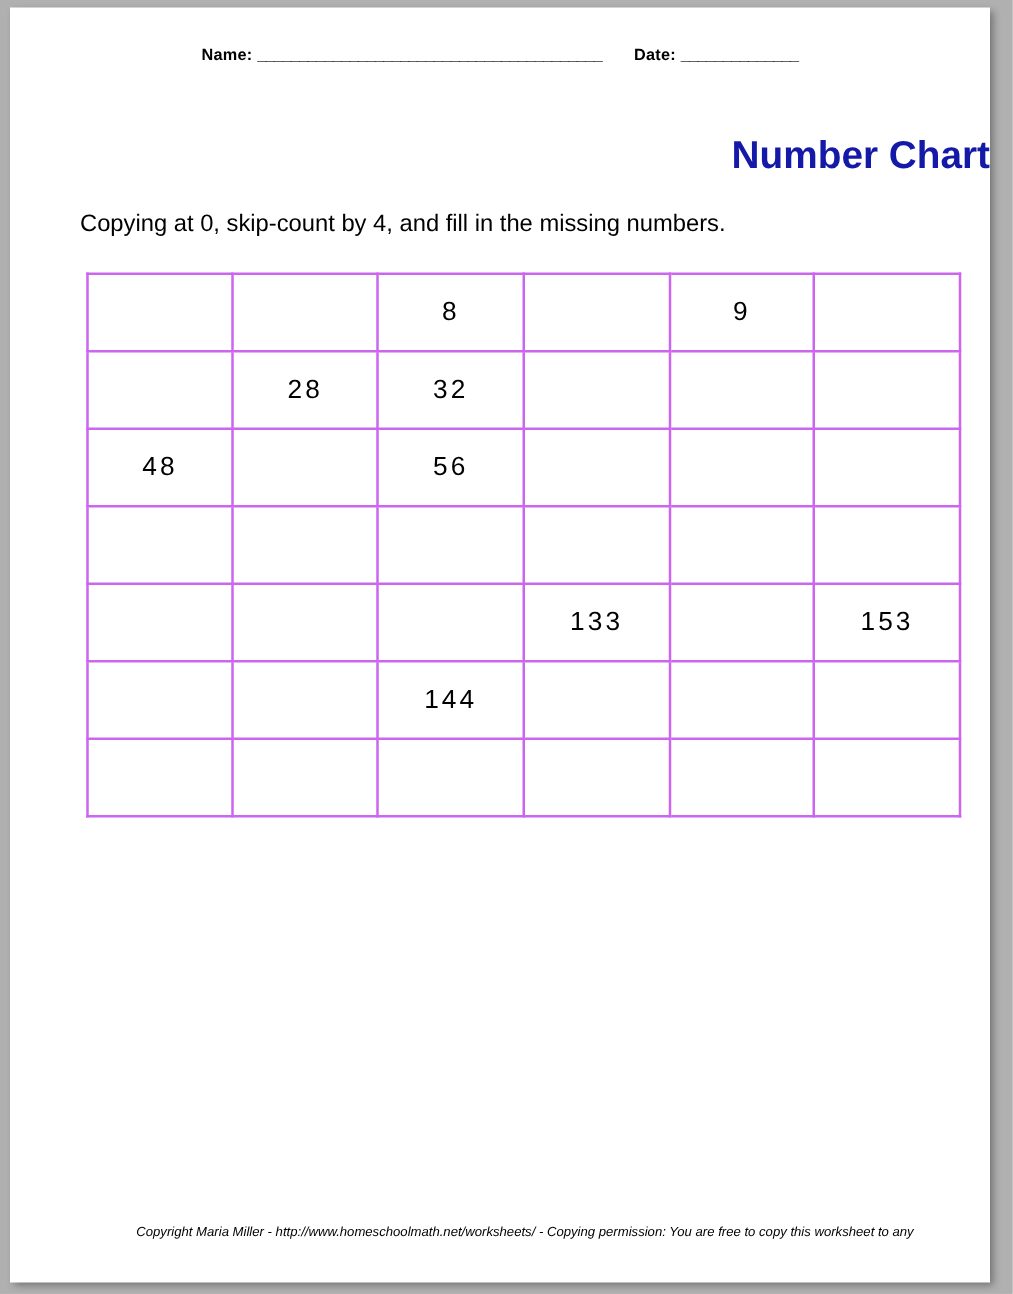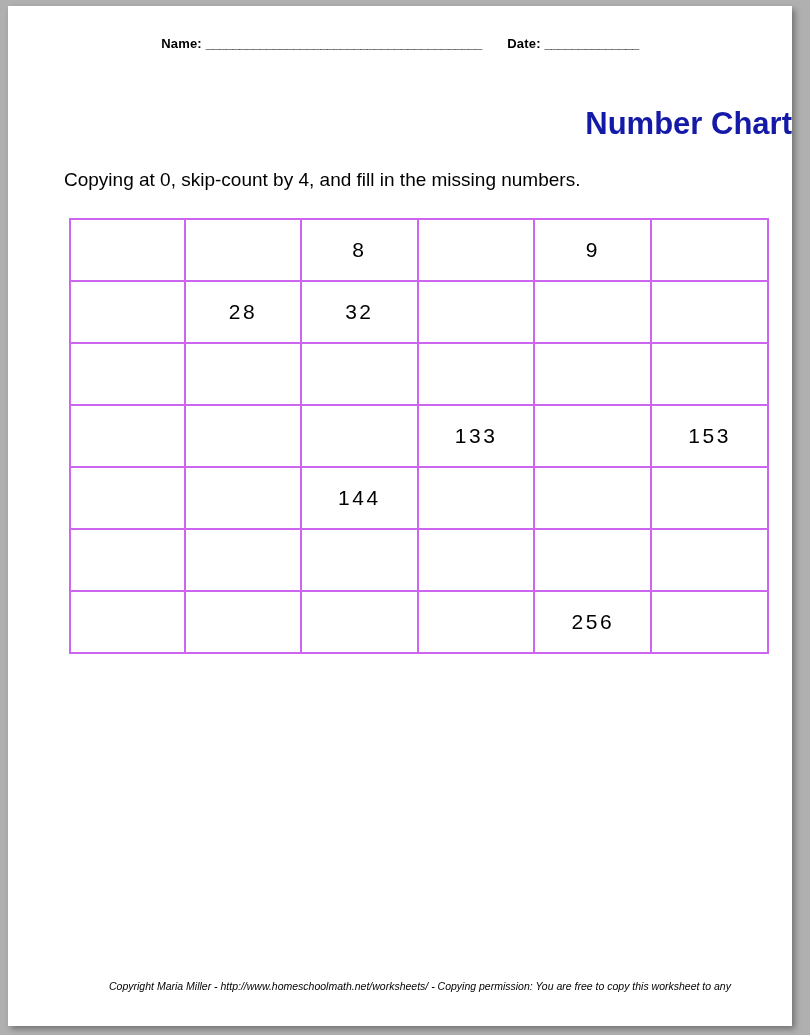--- a/index.html
+++ b/index.html
@@ -116,20 +116,28 @@
       </tr>
       <tr>
         <td></td>
         <td>28</td>
         <td>32</td>
         <td></td>
         <td></td>
         <td></td>
       </tr>
       <tr>
+        <td>48</td>
+        <td></td>
+        <td>56</td>
+        <td></td>
+        <td></td>
+        <td></td>
+      </tr>
+      <tr>
         <td></td>
         <td></td>
         <td></td>
         <td></td>
         <td></td>
         <td></td>
       </tr>
       <tr>
         <td></td>
         <td></td>
@@ -147,28 +155,20 @@
         <td></td>
       </tr>
       <tr>
         <td></td>
         <td></td>
         <td></td>
         <td></td>
         <td></td>
         <td></td>
       </tr>
-      <tr>
-        <td></td>
-        <td></td>
-        <td></td>
-        <td></td>
-        <td>256</td>
-        <td></td>
-      </tr>
     </tbody>
   </table>
 
   <div class="footer">
     <div>Copyright Maria Miller - http://www.homeschoolmath.net/worksheets/ - Copying permission: You are free to copy this worksheet to any</div>
   </div>
 
 </div>
 
 </body></html>

